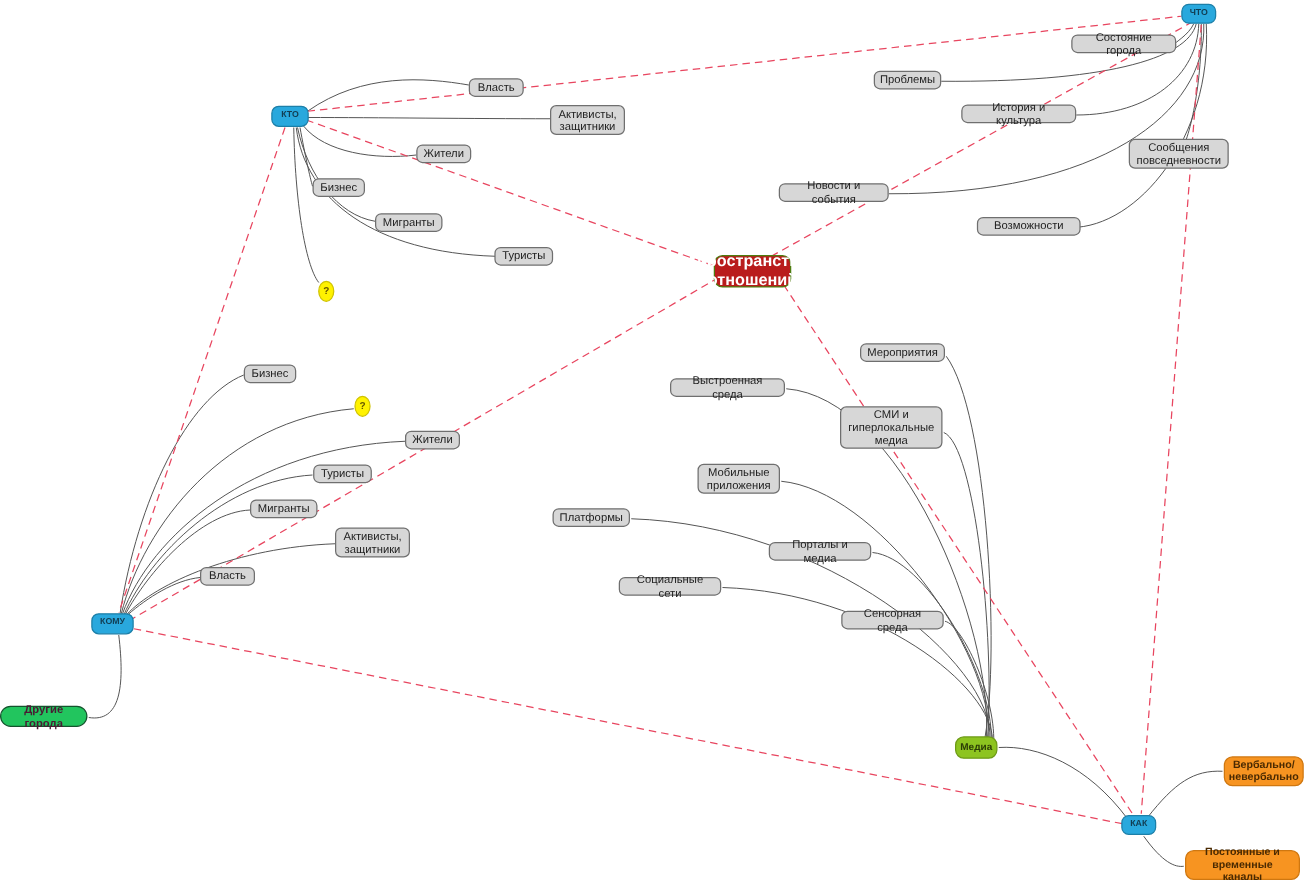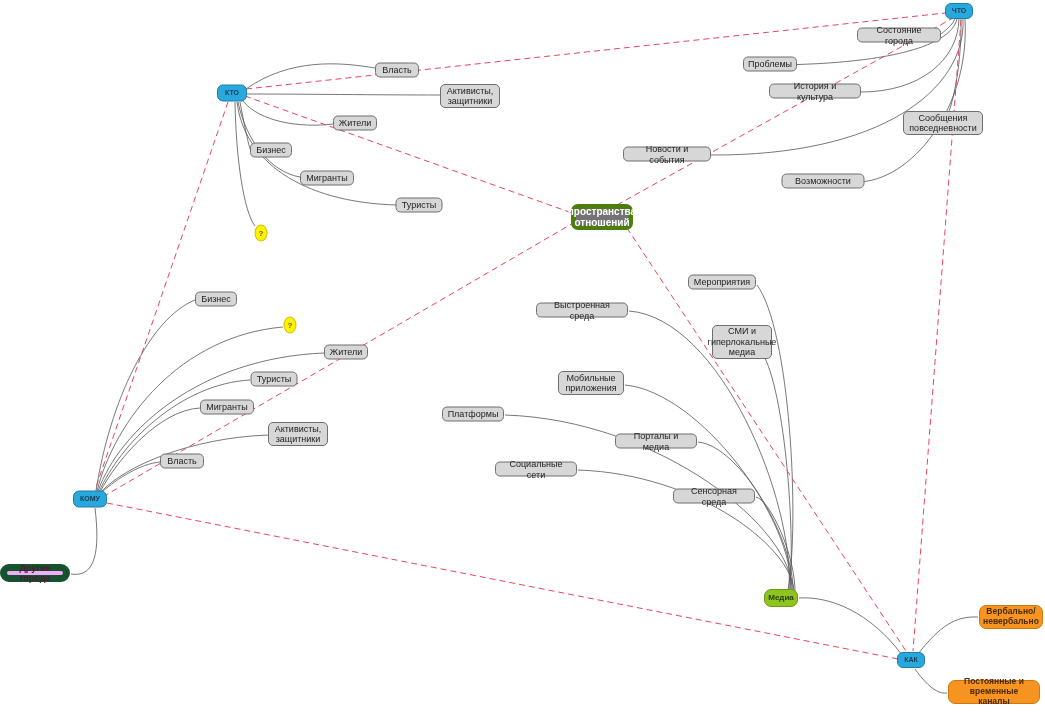--- a/index.html
+++ b/index.html
@@ -31,38 +31,38 @@
   }
   .n-blue{
     background:#29a8dd;
     border:1px solid #1c7fa8;
     color:#123d52;
     font-size:7px;
     font-weight:bold;
     border-radius:6px;
   }
   .n-blue-big{
-    background:#737373;
-    border:5px solid #4d7c0f;
+    background:#b91c1c;
+    border:1px solid #4d7c0f;
     color:#ffffff;
-    font-size:10px;
+    font-size:13px;
     font-weight:bold;
     border-radius:7px;
   }
   .n-yellow{
     background:#fff200;
     border:1px solid #cfc200;
     color:#6a5a00;
     font-size:8px;
     font-weight:bold;
     border-radius:50%;
   }
   .n-pink{
-    background:#f0abfc;
-    border:7px solid #14532d;
+    background:#22c55e;
+    border:1px solid #14532d;
     color:#4a1a33;
     font-size:9px;
     font-weight:bold;
     border-radius:9px;
   }
   .n-green{
     background:#8dc420;
     border:1px solid #6d9a16;
     color:#2c3d06;
     font-size:8px;
@@ -133,39 +133,39 @@
       <div class="node n-blue" style="left: 911px; top: 660px; width: 28px; height: 16px;">КАК</div>
       <div class="node n-grey" style="left: 397px; top: 70px; width: 44px; height: 15px;">Власть</div>
       <div class="node n-grey" style="left: 470px; top: 96px; width: 60px; height: 24px;">Активисты,
 защитники</div>
       <div class="node n-grey" style="left: 355px; top: 123px; width: 44px; height: 15px;">Жители</div>
       <div class="node n-grey" style="left: 271px; top: 150px; width: 42px; height: 15px;">Бизнес</div>
       <div class="node n-grey" style="left: 327px; top: 178px; width: 54px; height: 15px;">Мигранты</div>
       <div class="node n-grey" style="left: 419px; top: 205px; width: 47px; height: 15px;">Туристы</div>
       <div class="node n-yellow" style="left: 261px; top: 233px; width: 13px; height: 17px;">?</div>
       <div class="node n-grey" style="left: 899px; top: 35px; width: 84px; height: 15px;">Состояние города</div>
-      <div class="node n-grey" style="left: 726px; top: 64px; width: 54px; height: 15px; margin-left: 44px;">Проблемы</div>
+      <div class="node n-grey" style="left: 726px; top: 64px; width: 54px; height: 15px;">Проблемы</div>
       <div class="node n-grey" style="left: 815px; top: 91px; width: 92px; height: 15px;">История и культура</div>
       <div class="node n-grey" style="left: 903px; top: 123px; width: 80px; height: 24px; margin-left: 40px;">Сообщения
 повседневности</div>
       <div class="node n-grey" style="left: 667px; top: 154px; width: 88px; height: 15px;">Новости и события</div>
       <div class="node n-grey" style="left: 823px; top: 181px; width: 83px; height: 15px;">Возможности</div>
       <div class="node n-grey" style="left: 216px; top: 299px; width: 42px; height: 15px;">Бизнес</div>
       <div class="node n-yellow" style="left: 290px; top: 325px; width: 13px; height: 17px;">?</div>
       <div class="node n-grey" style="left: 346px; top: 352px; width: 44px; height: 15px;">Жители</div>
       <div class="node n-grey" style="left: 274px; top: 379px; width: 47px; height: 15px;">Туристы</div>
       <div class="node n-grey" style="left: 227px; top: 407px; width: 54px; height: 15px;">Мигранты</div>
       <div class="node n-grey" style="left: 298px; top: 434px; width: 60px; height: 24px;">Активисты,
 защитники</div>
       <div class="node n-grey" style="left: 182px; top: 461px; width: 44px; height: 15px;">Власть</div>
       <div class="node n-pink" style="left: 35px; top: 573px; width: 70px; height: 17px;">Другие города</div>
       <div class="node n-green" style="left: 781px; top: 598px; width: 34px; height: 18px;">Медиа</div>
       <div class="node n-grey" style="left: 722px; top: 282px; width: 68px; height: 15px;">Мероприятия</div>
       <div class="node n-grey" style="left: 582px; top: 310px; width: 92px; height: 15px;">Выстроенная среда</div>
-      <div class="node n-grey" style="left: 713px; top: 342px; width: 60px; height: 34px; margin-left: 29px;">СМИ и
+      <div class="node n-grey" style="left: 713px; top: 342px; width: 82px; height: 34px;">СМИ и
 гиперлокальные
 медиа</div>
       <div class="node n-grey" style="left: 591px; top: 383px; width: 66px; height: 24px;">Мобильные
 приложения</div>
       <div class="node n-grey" style="left: 473px; top: 414px; width: 62px; height: 15px;">Платформы</div>
       <div class="node n-grey" style="left: 656px; top: 441px; width: 82px; height: 15px;">Порталы и медиа</div>
       <div class="node n-grey" style="left: 536px; top: 469px; width: 82px; height: 15px;">Социальные сети</div>
       <div class="node n-grey" style="left: 714px; top: 496px; width: 82px; height: 15px;">Сенсорная среда</div>
       <div class="node n-orange" style="left: 1011px; top: 617px; width: 64px; height: 24px;">Вербально/
 невербально</div>

